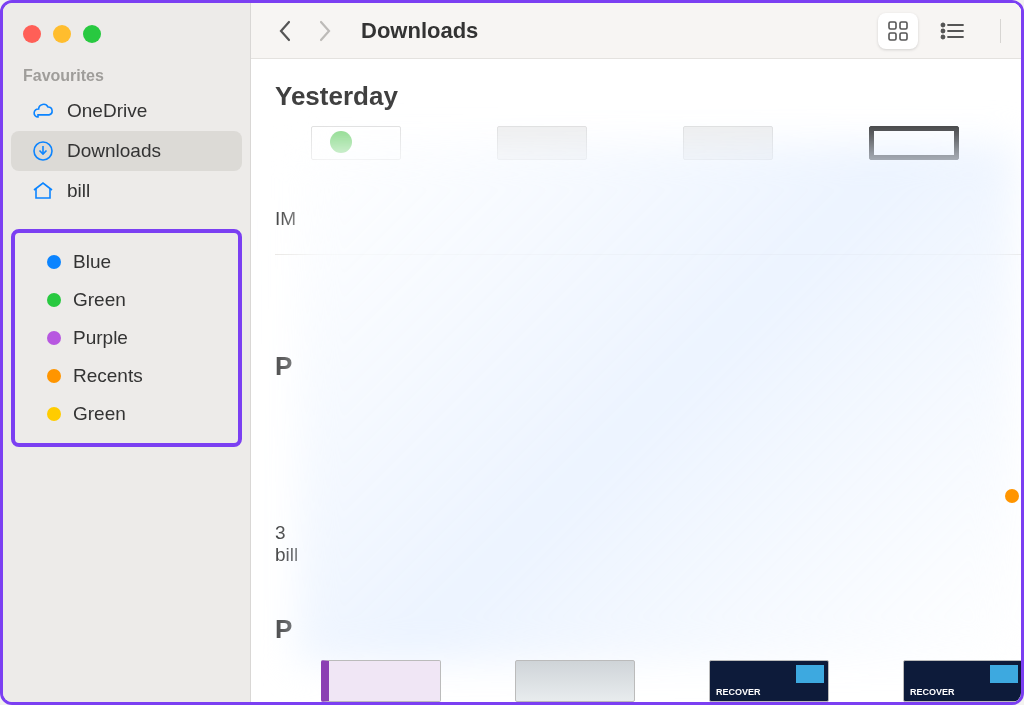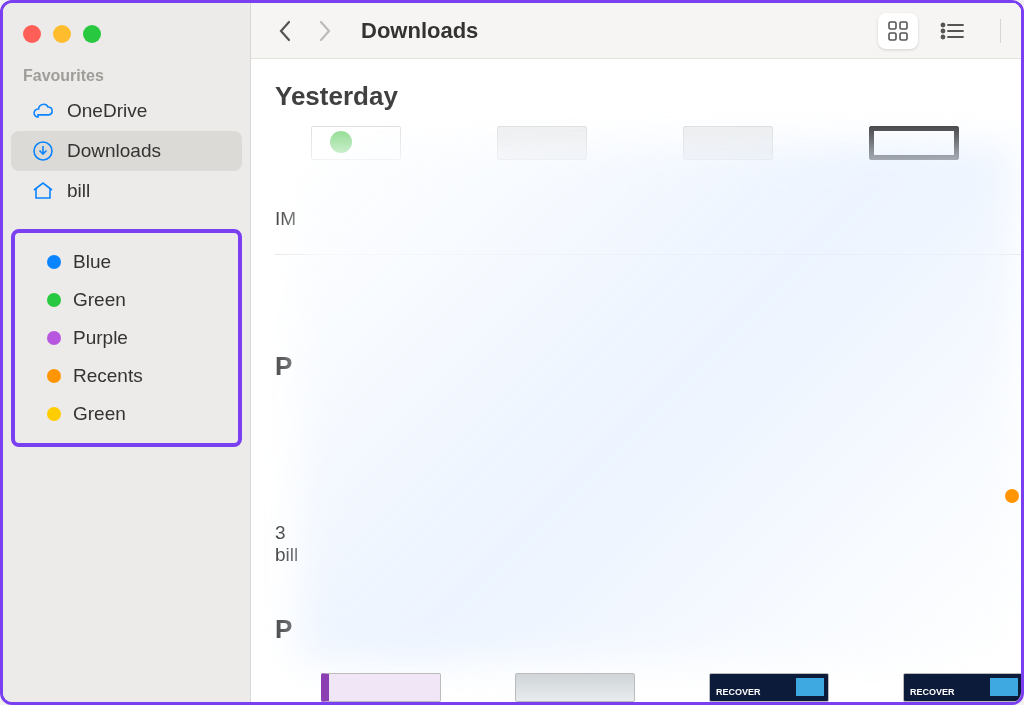--- a/index.html
+++ b/index.html
@@ -122,21 +122,21 @@
     .p-letter {
       font-size:26px; font-weight:700; color:#404040;
     }
     .pblock { padding-top: 96px; }
     .small-dot-right {
       position:absolute; right:2px; top:486px; width:14px; height:14px; border-radius:50%; background:#ff9500;
     }
     .bottom-thumbs {
       position:absolute; left: 318px; bottom:0; display:flex; gap: 74px;
     }
-    .bthumb { width:120px; height:29px; background:#ccc; border:1px solid #bbb; border-radius:2px; overflow:hidden; position:relative; }
+    .bthumb { width:120px; height:42px; background:#ccc; border:1px solid #bbb; border-radius:2px; overflow:hidden; position:relative; }
     .bthumb.dark { background:#0d1b3a; }
     .bthumb .label { position:absolute; bottom:4px; left:6px; color:#fff; font-size:9px; font-weight:700; }
     .truncated { font-size:19px; color:#333; }
   </style>
 </head>
 <body>
 
 <div class="layout">
   <div class="sidebar">
     <div class="traffic-lights">

